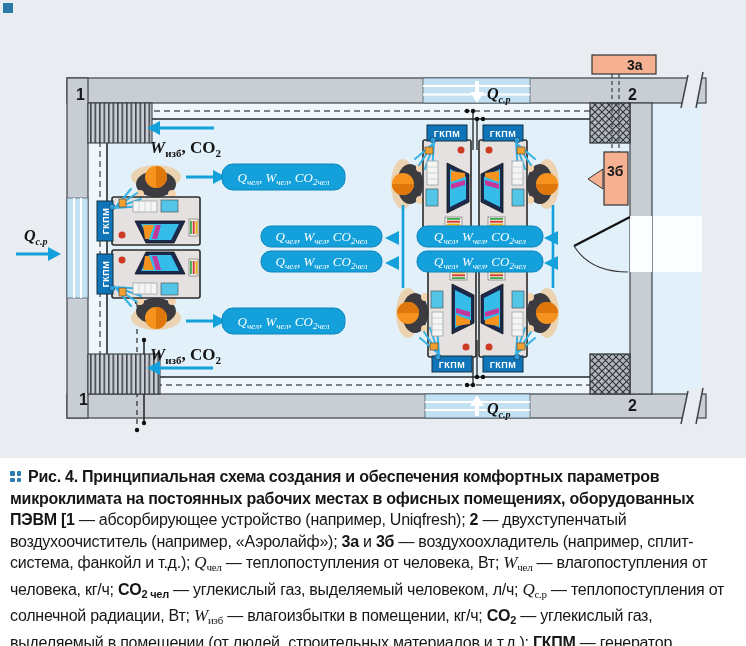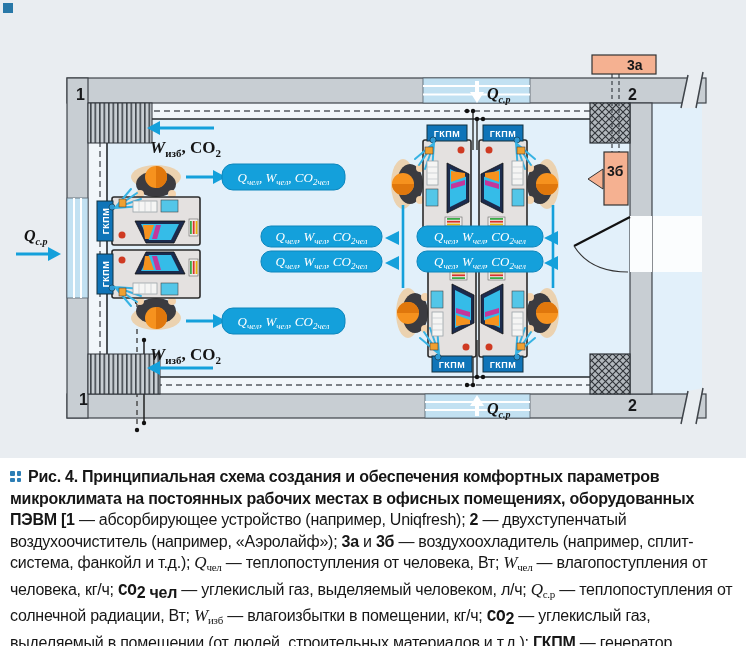--- a/index.html
+++ b/index.html
@@ -16,22 +16,22 @@
   .mlabel .sub{font-size:11px;}
   .mlabel .up{font-style:normal;}
   .qlabel{font:italic bold 16px "Liberation Serif",serif;fill:#141414;}
   .qlabel .sub{font-size:10px;}
   .caption-wrap{position:absolute;left:0;top:458px;width:746px;height:188px;background:#FFFFFF;
      box-sizing:border-box;padding:8px 10px 0 10px;}
   .caption{font-size:16px;line-height:21.5px;letter-spacing:-0.25px;color:#161616;text-align:left;}
   .caption .b{font-weight:bold;}
   .caption .mi{font-family:"Liberation Serif",serif;font-style:italic;font-size:17px;}
   .caption .msub{font-family:"Liberation Serif",serif;font-size:11px;vertical-align:-3px;}
-  .caption .bco{font-weight:bold;font-family:Liberation Mono, monospace;}
-  .caption .bsub{font-weight:bold;font-size:16px;vertical-align:-3px;margin-top:12px;}
+  .caption .bco{font-weight:bold;}
+  .caption .bsub{font-weight:bold;font-size:11px;vertical-align:-3px;margin-top:12px;}
   .bullet{display:inline-block;width:12px;height:11px;margin-right:6px;position:relative;top:0px;}
   .bullet i{position:absolute;width:4.5px;height:4.5px;background:#2D7EB5;border-radius:1px;}
   .bullet i:nth-child(1){left:0;top:0;}
   .bullet i:nth-child(2){left:6.5px;top:0;}
   .bullet i:nth-child(3){left:0;top:6.5px;}
   .bullet i:nth-child(4){left:6.5px;top:6.5px;}
 </style>
 </head>
 <body>
 

